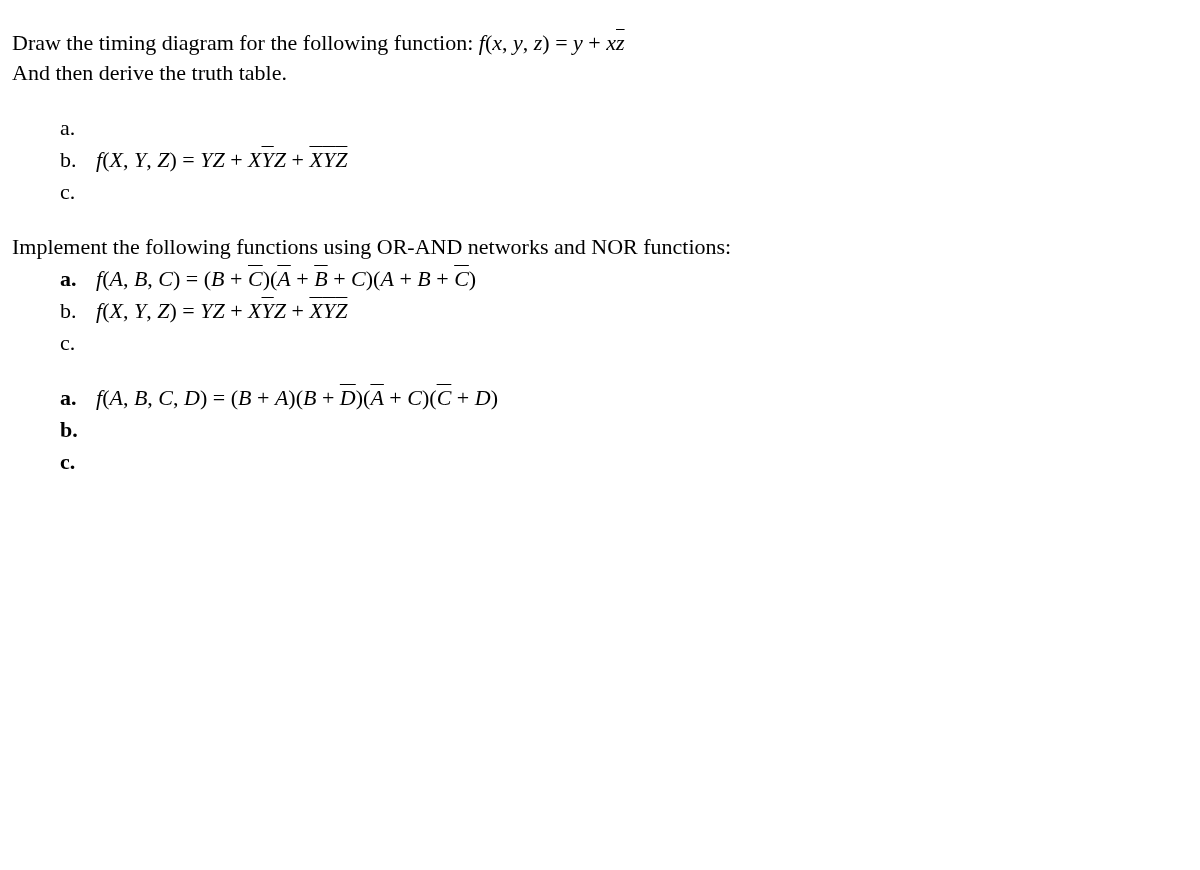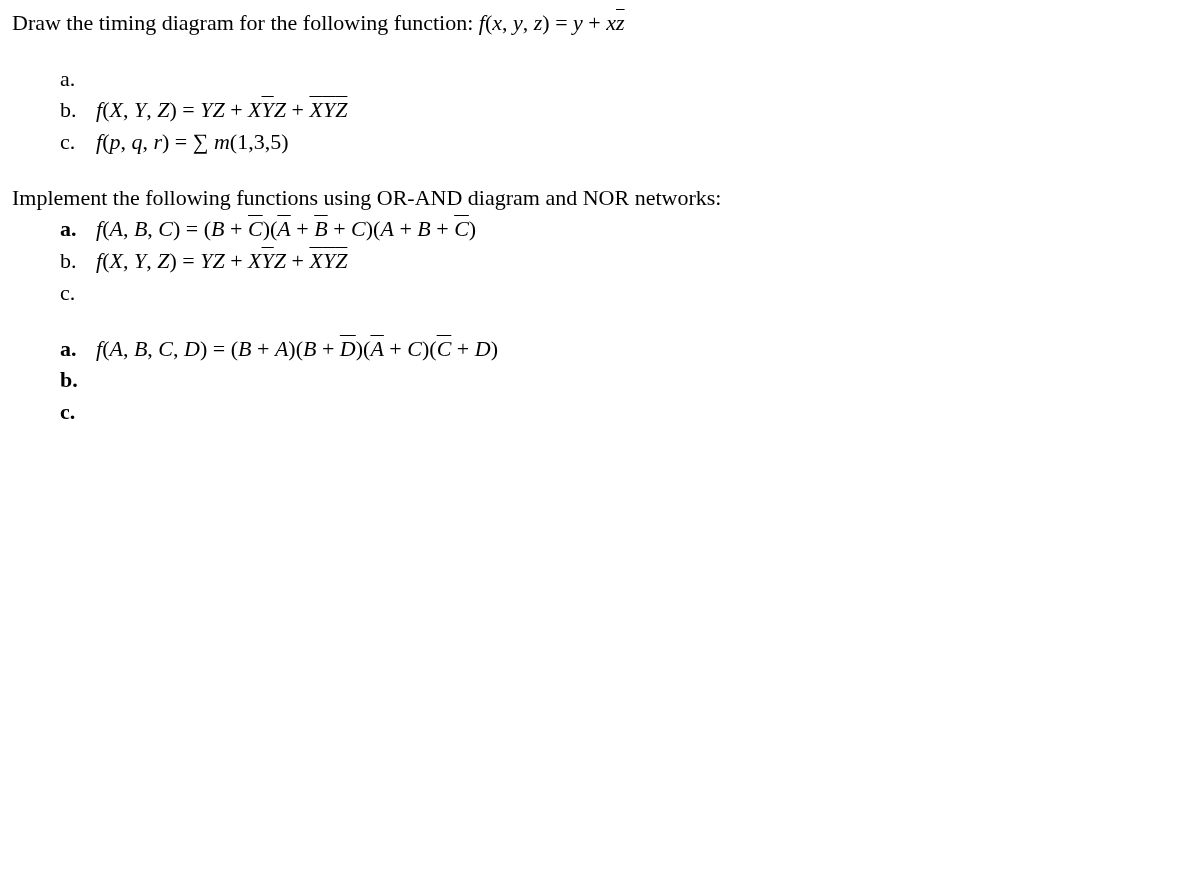--- a/index.html
+++ b/index.html
@@ -8,20 +8,21 @@
       color: #000;
       background: #fff;
       margin: 0;
       padding: 8px 12px;
       line-height: 1.35;
       width: 1200px;
       box-sizing: border-box;
     }
     .para {
       margin-bottom: 26px;
+      margin-top: 20px;
     }
     .list {
       margin-left: 48px;
     }
     .item {
       display: flex;
       gap: 12px;
       margin: 2px 0;
     }
     .lbl {
@@ -36,40 +37,40 @@
       text-decoration: overline;
       text-decoration-thickness: 1px;
     }
     .bold { font-weight: bold; }
   </style>
 </head>
 <body>
 
 <div class="para">
   <span>Draw the timing diagram for the following function: </span><span><span class="math">f</span>(<span class="math">x</span>, <span class="math">y</span>, <span class="math">z</span>) = <span class="math">y</span> + <span class="math">x<span class="ov">z</span></span></span><br>
+  <span>And then derive the truth table.</span>
 </div>
 
 <div class="para">
   <div class="list">
     <div class="item">
       <span class="lbl">a.</span>
     </div>
     <div class="item">
       <span class="lbl">b.</span>
       <span><span class="math">f</span>(<span class="math">X</span>, <span class="math">Y</span>, <span class="math">Z</span>) = <span class="math">YZ</span> + <span class="math">X<span class="ov">Y</span>Z</span> + <span class="math"><span class="ov">X</span><span class="ov">Y</span><span class="ov">Z</span></span></span>
     </div>
     <div class="item">
       <span class="lbl">c.</span>
-      <span><span class="math">f</span>(<span class="math">p</span>, <span class="math">q</span>, <span class="math">r</span>) = <span class="rm">∑</span> <span class="math">m</span>(1,3,5)</span>
     </div>
   </div>
 </div>
 
 <div class="para">
-  <div>Implement the following functions using OR-AND diagram and NOR networks:</div>
+  <div>Implement the following functions using OR-AND networks and NOR functions:</div>
   <div class="list">
     <div class="item">
       <span class="lbl bold">a.</span>
       <span><span class="math">f</span>(<span class="math">A</span>, <span class="math">B</span>, <span class="math">C</span>) = (<span class="math">B</span> + <span class="math"><span class="ov">C</span></span>)(<span class="math"><span class="ov">A</span></span> + <span class="math"><span class="ov">B</span></span> + <span class="math">C</span>)(<span class="math">A</span> + <span class="math">B</span> + <span class="math"><span class="ov">C</span></span>)</span>
     </div>
     <div class="item">
       <span class="lbl">b.</span>
       <span><span class="math">f</span>(<span class="math">X</span>, <span class="math">Y</span>, <span class="math">Z</span>) = <span class="math">YZ</span> + <span class="math">X<span class="ov">Y</span>Z</span> + <span class="math"><span class="ov">X</span><span class="ov">Y</span><span class="ov">Z</span></span></span>
     </div>
     <div class="item">

